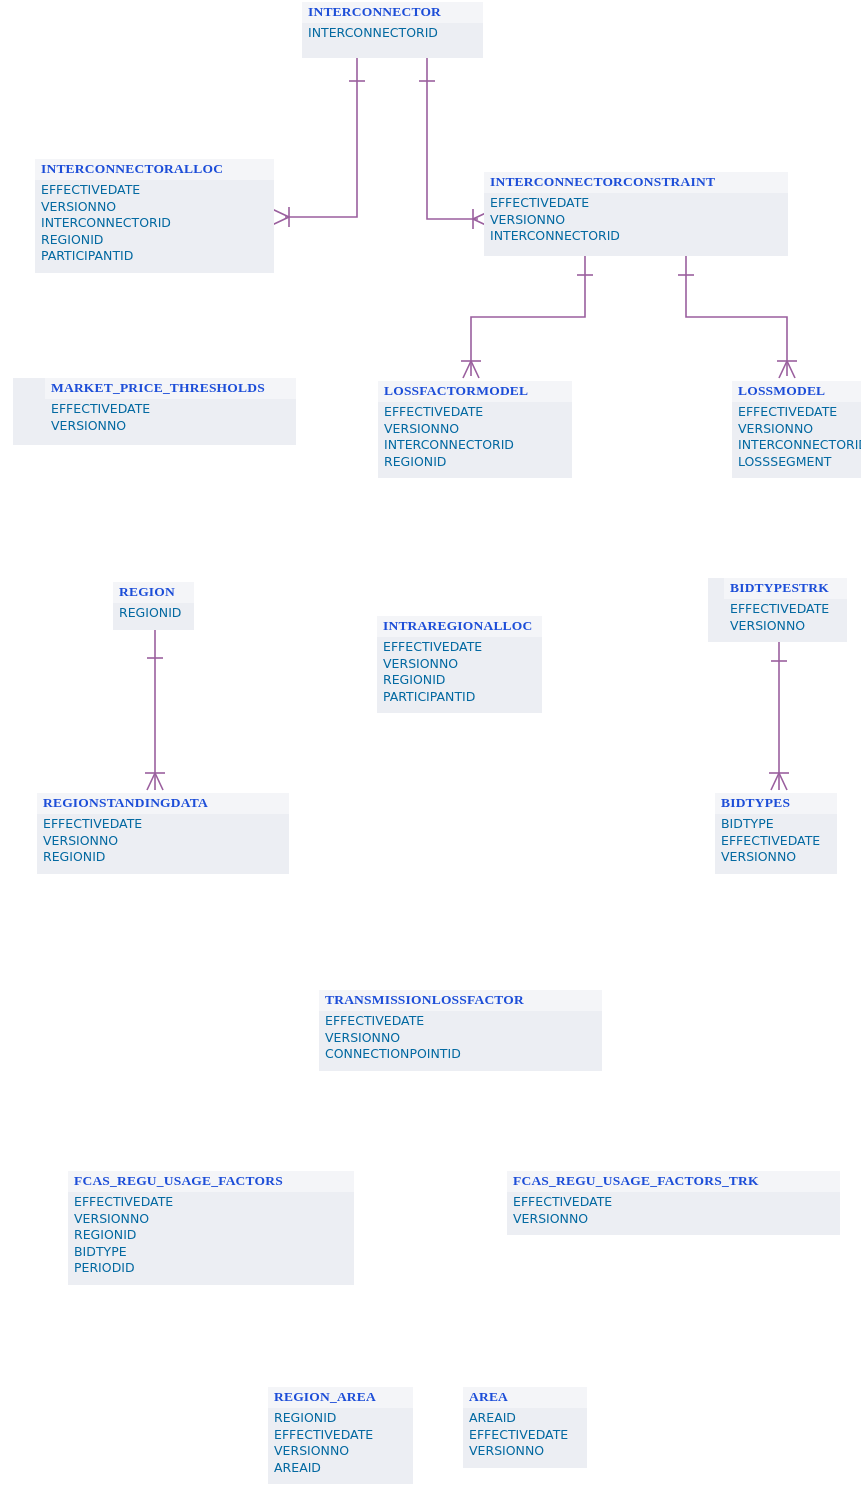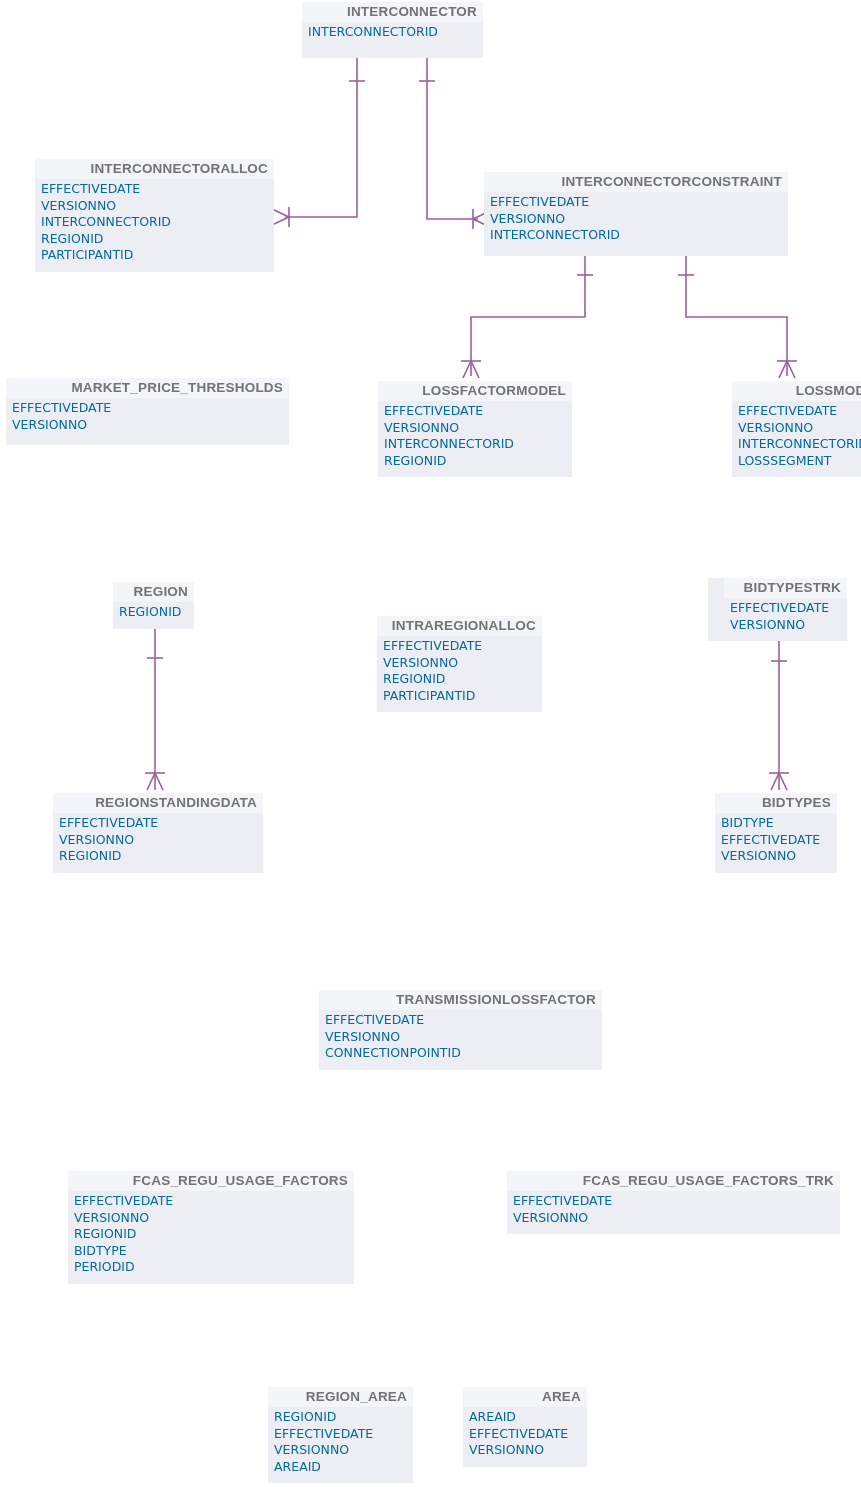--- a/index.html
+++ b/index.html
@@ -25,25 +25,25 @@
     height: 1487px;
     pointer-events: none;
   }
   .entity {
     position: absolute;
     background: #eceef3;
     box-sizing: border-box;
   }
   .entity .ent-title {
     background: #f4f5f8;
-    font-family: Liberation Sans, sans-serif;
+    font-family: Liberation Serif, serif;
     font-weight: bold;
     font-size: 13.5px;
-    color: #737373;
-    text-align: right;
+    color: #1d4ed8;
+    text-align: left;
     letter-spacing: 0.2px;
     padding: 2px 6px 3px 6px;
     white-space: nowrap;
   }
   .entity .ent-attrs {
     padding: 2px 6px 8px 6px;
   }
   .entity .attr {
     font-family: "DejaVu Sans", sans-serif;
     font-size: 12.5px;
@@ -135,21 +135,21 @@
         </div>
       </div>
       <div class="entity" style="left: 484px; top: 172px; width: 304px; min-height: 84px;">
         <div class="ent-title">INTERCONNECTORCONSTRAINT</div>
         <div class="ent-attrs">
           <div class="attr">EFFECTIVEDATE</div>
           <div class="attr">VERSIONNO</div>
           <div class="attr">INTERCONNECTORID</div>
         </div>
       </div>
-      <div class="entity" style="left: 6px; top: 378px; width: 283px; min-height: 67px;">
+      <div class="entity" style="left: 13px; top: 378px; width: 283px; min-height: 67px; padding-left: 32px;">
         <div class="ent-title">MARKET_PRICE_THRESHOLDS</div>
         <div class="ent-attrs">
           <div class="attr">EFFECTIVEDATE</div>
           <div class="attr">VERSIONNO</div>
         </div>
       </div>
       <div class="entity" style="left: 378px; top: 381px; width: 194px; min-height: 94px;">
         <div class="ent-title">LOSSFACTORMODEL</div>
         <div class="ent-attrs">
           <div class="attr">EFFECTIVEDATE</div>
@@ -182,21 +182,21 @@
       </div>
       <div class="entity" style="left: 377px; top: 616px; width: 165px; min-height: 94px;">
         <div class="ent-title">INTRAREGIONALLOC</div>
         <div class="ent-attrs">
           <div class="attr">EFFECTIVEDATE</div>
           <div class="attr">VERSIONNO</div>
           <div class="attr">REGIONID</div>
           <div class="attr">PARTICIPANTID</div>
         </div>
       </div>
-      <div class="entity" style="left: 37px; top: 793px; width: 210px; min-height: 78px; margin-left: 16px;">
+      <div class="entity" style="left: 37px; top: 793px; width: 252px; min-height: 78px;">
         <div class="ent-title">REGIONSTANDINGDATA</div>
         <div class="ent-attrs">
           <div class="attr">EFFECTIVEDATE</div>
           <div class="attr">VERSIONNO</div>
           <div class="attr">REGIONID</div>
         </div>
       </div>
       <div class="entity" style="left: 715px; top: 793px; width: 122px; min-height: 78px;">
         <div class="ent-title">BIDTYPES</div>
         <div class="ent-attrs">

